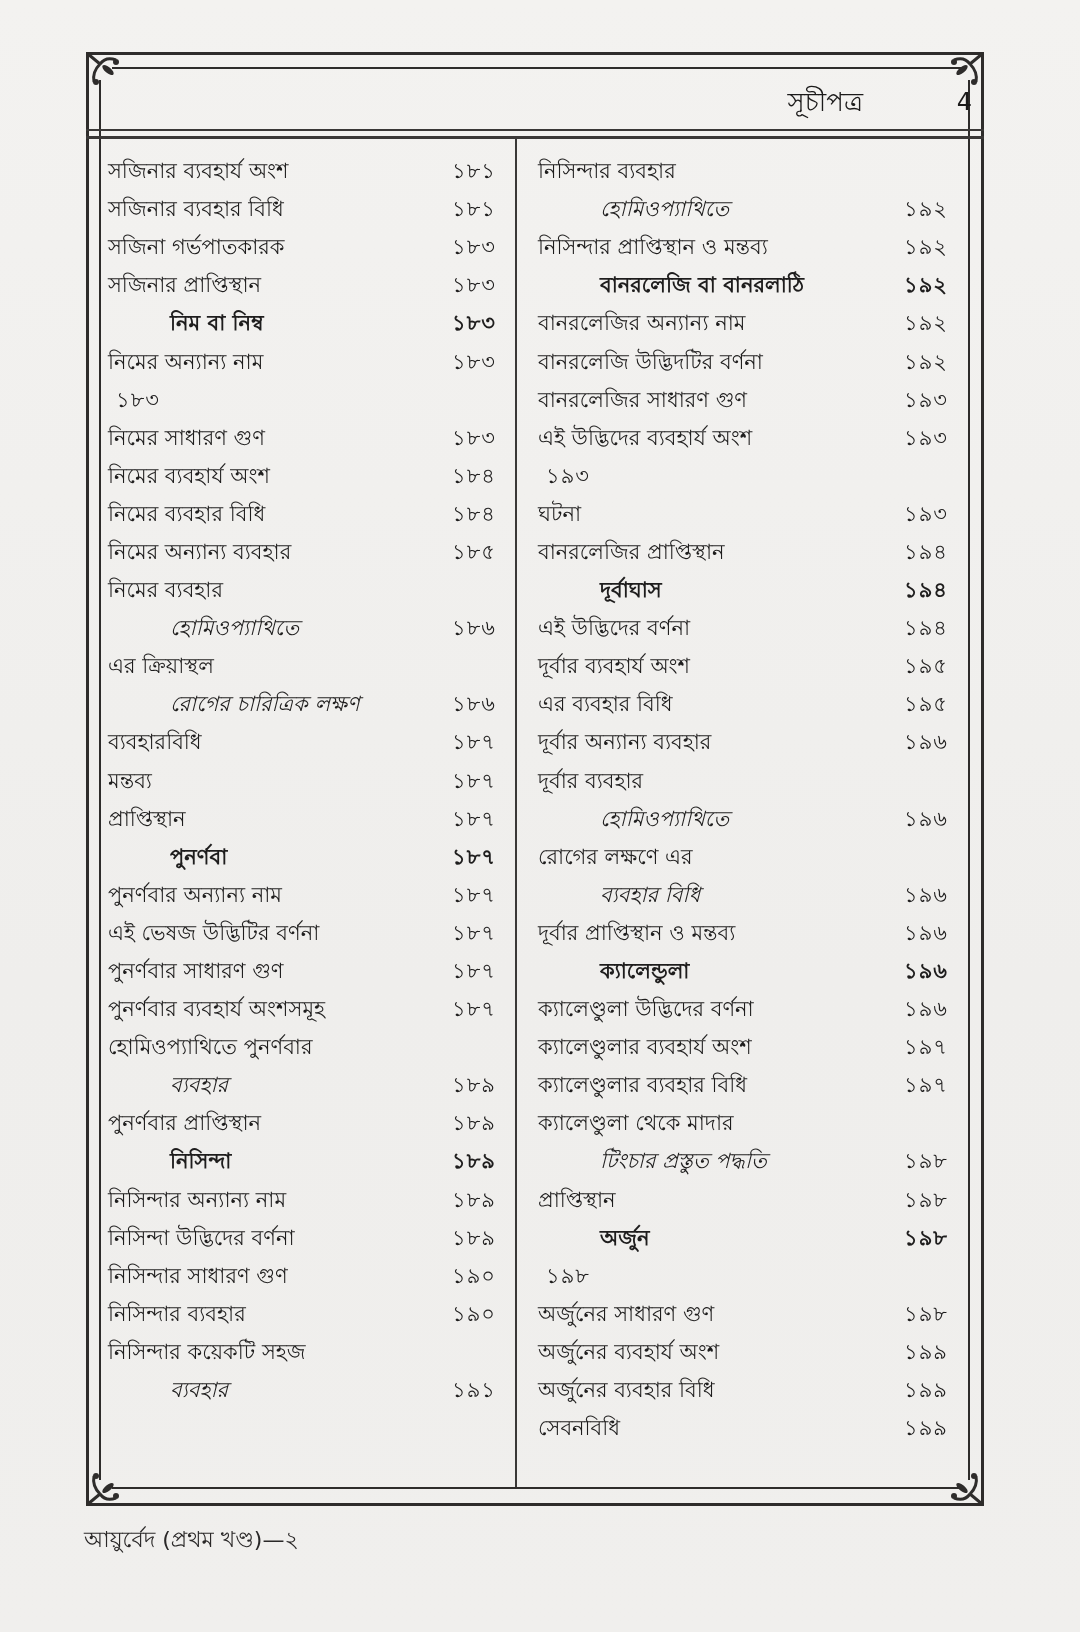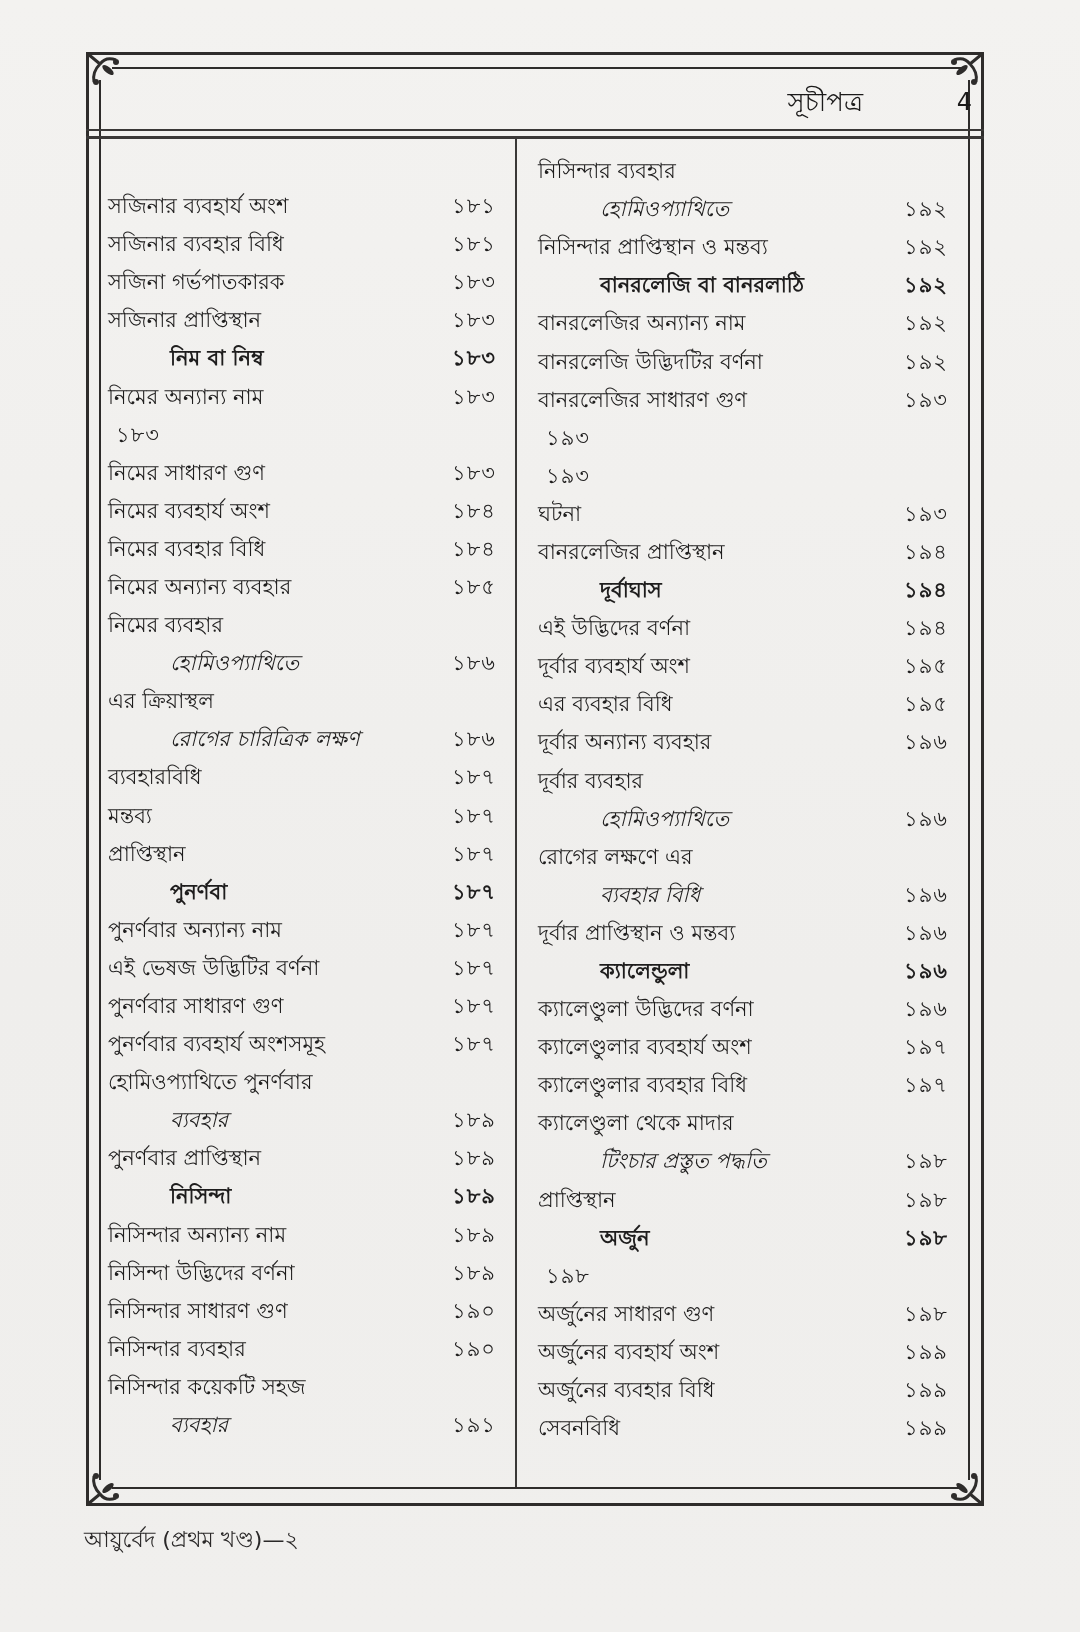--- a/index.html
+++ b/index.html
@@ -62,21 +62,21 @@
     margin-left: 7px;
   }
   .page-number {
     position: absolute; right: 108px; top: 86px;
     font-size: 24px; line-height: 32px; color: #1b1a1a;
   }
 
   .col {
     position: absolute; top: 152px;
   }
-  .col-left { left: 108px; width: 388px; margin-top: 35px; }
+  .col-left { left: 108px; width: 388px; }
   .col-right { left: 538px; width: 410px; }
 
   .entry {
     position: relative;
     height: 38.1px;
     display: flex; align-items: center; justify-content: space-between;
     font-size: 21px; line-height: 30px; white-space: nowrap;
   }
   .entry.indent .entry-title { padding-left: 62px; font-style: italic; }
   .entry.heading .entry-title { font-weight: bold; padding-left: 62px; }
@@ -296,20 +296,21 @@
   </div>
       <div class="entry">
     <span class="entry-title">বানরলেজি উদ্ভিদটির বর্ণনা</span>
     <span class="entry-page">১৯২</span>
   </div>
       <div class="entry">
     <span class="entry-title">বানরলেজির সাধারণ গুণ</span>
     <span class="entry-page">১৯৩</span>
   </div>
       <div class="entry">
+    <span class="entry-title">এই উদ্ভিদের ব্যবহার্য অংশ</span>
     <span class="entry-page">১৯৩</span>
   </div>
       <div class="entry">
     <span class="entry-page">১৯৩</span>
   </div>
       <div class="entry">
     <span class="entry-title">ঘটনা</span>
     <span class="entry-page">১৯৩</span>
   </div>
       <div class="entry">

